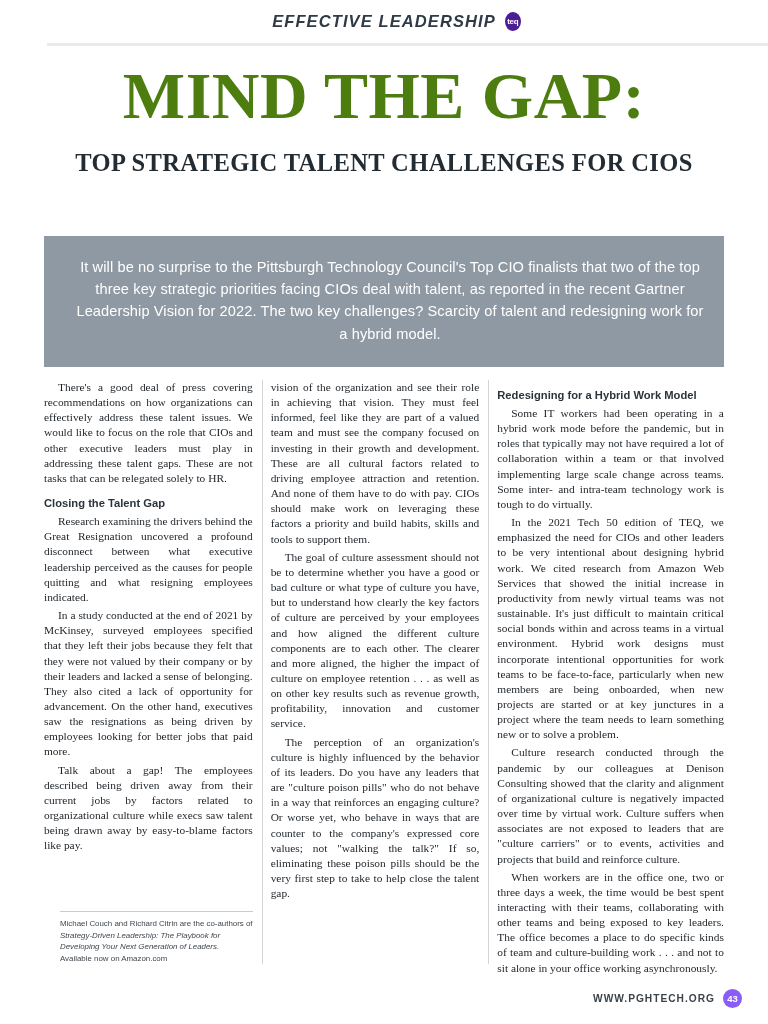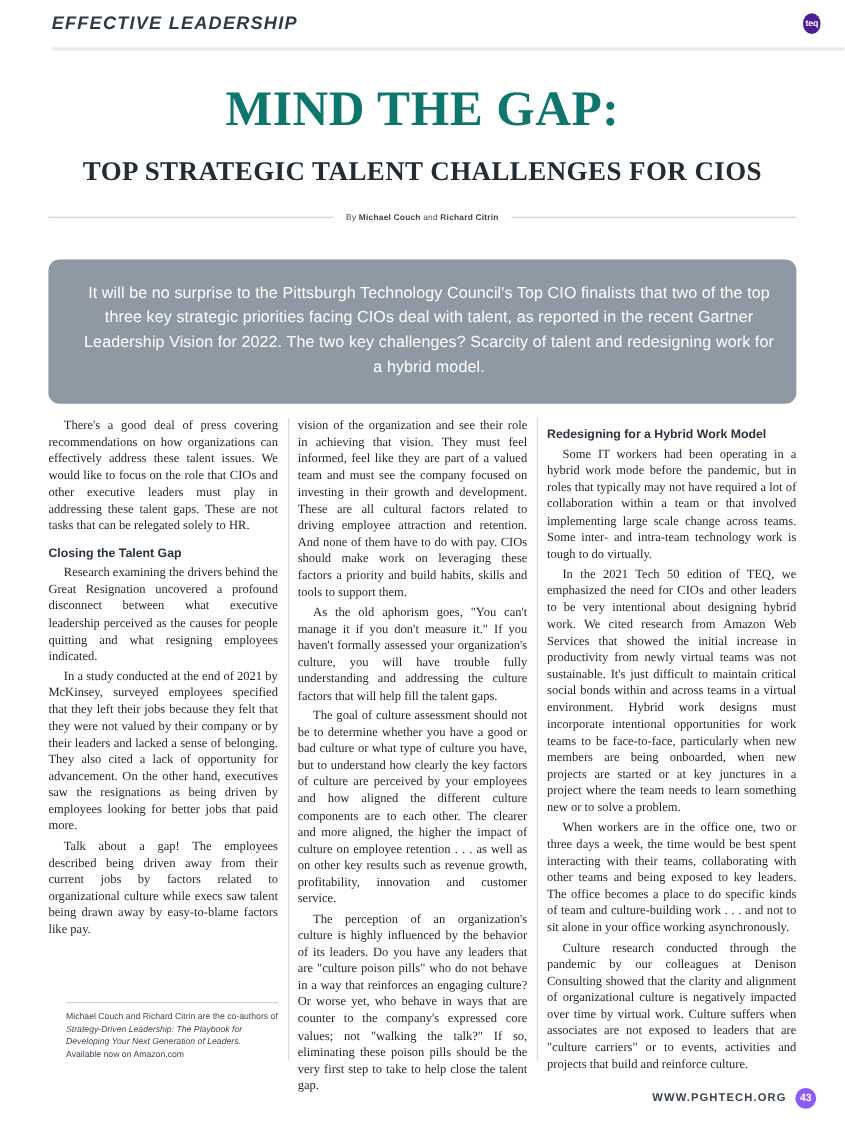--- a/index.html
+++ b/index.html
@@ -18,21 +18,21 @@
 
   
   .header {
     position: absolute;
     top: 0; left: 0; right: 0;
     height: 46px;
     background: #ffffff;
     border-bottom: 3px solid #e9eaec;
     display: flex;
     align-items: center;
-    justify-content: space-between;
+    justify-content: center;
     padding-right: 22px;
     margin-left: 47px;
   }
   .header-title {
     font-family: "Liberation Sans", sans-serif;
     font-weight: bold;
     font-style: italic;
     font-size: 16.5px;
     letter-spacing: 1.1px;
     color: #2f3a46;
@@ -54,25 +54,25 @@
 
   
   .title-wrap {
     position: absolute;
     top: 62px; left: 44px; right: 44px;
     text-align: center;
   }
   .main-title {
     font-family: "Liberation Serif", serif;
     font-weight: bold;
-    font-size: 45px;
+    font-size: 66px;
     line-height: 1.02;
     letter-spacing: 0.5px;
-    color: #0f766e;
-    margin: 15px 0 6px 0;
+    color: #4d7c0f;
+    margin: 0 0 6px 0;
   }
   .sub-title {
     font-family: "Liberation Serif", serif;
     font-weight: bold;
     font-size: 24.5px;
     letter-spacing: 0.4px;
     color: #232b33;
     margin: 20px 0 0 0;
   }
   .byline-row {
@@ -101,21 +101,20 @@
     position: absolute;
     top: 236px; left: 44px; right: 44px;
     background: #8f99a3;
     color: #ffffff;
     padding: 20px 16px 22px 28px;
     font-family: "Liberation Sans", sans-serif;
     font-size: 14.6px;
     line-height: 1.52;
     text-align: center;
     letter-spacing: 0.1px;
-    border-radius: 10px;
   }
 
   
   .columns {
     position: absolute;
     top: 380px; left: 44px; right: 44px;
     bottom: 60px;
     display: flex;
   }
   .col {
@@ -200,30 +199,20 @@
 <div class="page">
 
   <div class="header">
     <span class="header-title">EFFECTIVE LEADERSHIP</span>
     <span class="header-badge">teq</span>
   </div>
 
   <div class="title-wrap">
     <h1 class="main-title">MIND THE GAP:</h1>
     <h2 class="sub-title">TOP STRATEGIC TALENT CHALLENGES FOR CIOS</h2>
-    <div class="byline-row">
-      <div class="byline-rule"></div>
-      <div class="byline">
-        <span class="by-word">By</span>
-        <span>Michael Couch</span>
-        <span class="by-word">and</span>
-        <span>Richard Citrin</span>
-      </div>
-      <div class="byline-rule"></div>
-    </div>
   </div>
 
   <div class="pullquote">It will be no surprise to the Pittsburgh Technology Council's Top CIO finalists that two of the top three key strategic priorities facing CIOs deal with talent, as reported in the recent Gartner Leadership Vision for 2022. The two key challenges?  Scarcity of talent and redesigning work for a hybrid model.</div>
 
   <div class="columns">
 
     <div class="col">
       <div class="divider"></div>
       <div>
           <p class="body">There's a good deal of press covering recommendations on how organizations can effectively address these talent issues. We would like to focus on the role that CIOs and other executive leaders must play in addressing these talent gaps. These are not tasks that can be relegated solely to HR.</p>
@@ -234,34 +223,33 @@
         </div>
       <div class="author-note">
         <span>Michael Couch and Richard Citrin are the co-authors of </span><em>Strategy-Driven Leadership: The Playbook for Developing Your Next Generation of Leaders.</em><span> Available now on Amazon.com</span>
       </div>
     </div>
 
     <div class="col">
       <div class="divider"></div>
       <div>
           <p class="body noindent">vision of the organization and see their role in achieving that vision. They must feel informed, feel like they are part of a valued team and must see the company focused on investing in their growth and development. These are all cultural factors related to driving employee attraction and retention. And none of them have to do with pay. CIOs should make work on leveraging these factors a priority and build habits, skills and tools to support them.</p>
-          <p class="body">As the old aphorism goes, "You can't manage it if you don't measure it." If you haven't formally assessed your organization's culture, you will have trouble fully understanding and addressing the culture factors that will help fill the talent gaps.</p>
           <p class="body">The goal of culture assessment should not be to determine whether you have a good or bad culture or what type of culture you have, but to understand how clearly the key factors of culture are perceived by your employees and how aligned the different culture components are to each other. The clearer and more aligned, the higher the impact of culture on employee retention . . . as well as on other key results such as revenue growth, profitability, innovation and customer service.</p>
           <p class="body">The perception of an organization's culture is highly influenced by the behavior of its leaders. Do you have any leaders that are "culture poison pills" who do not behave in a way that reinforces an engaging culture? Or worse yet, who behave in ways that are counter to the company's expressed core values; not "walking the talk?" If so, eliminating these poison pills should be the very first step to take to help close the talent gap.</p>
         </div>
     </div>
 
     <div class="col">
 
       <div>
           <h3 class="section first">Redesigning for a Hybrid Work Model</h3>
           <p class="body">Some IT workers had been operating in a hybrid work mode before the pandemic, but in roles that typically may not have required a lot of collaboration within a team or that involved implementing large scale change across teams. Some inter- and intra-team technology work is tough to do virtually.</p>
           <p class="body">In the 2021 Tech 50 edition of TEQ, we emphasized the need for CIOs and other leaders to be very intentional about designing hybrid work. We cited research from Amazon Web Services that showed the initial increase in productivity from newly virtual teams was not sustainable. It's just difficult to maintain critical social bonds within and across teams in a virtual environment. Hybrid work designs must incorporate intentional opportunities for work teams to be face-to-face, particularly when new members are being onboarded, when new projects are started or at key junctures in a project where the team needs to learn something new or to solve a problem.</p>
+          <p class="body">Culture research conducted through the pandemic by our colleagues at Denison Consulting showed that the clarity and alignment of organizational culture is negatively impacted over time by virtual work. Culture suffers when associates are not exposed to leaders that are "culture carriers" or to events, activities and projects that build and reinforce culture.</p>
           <p class="body">When workers are in the office one, two or three days a week, the time would be best spent interacting with their teams, collaborating with other teams and being exposed to key leaders. The office becomes a place to do specific kinds of team and culture-building work . . . and not to sit alone in your office working asynchronously.</p>
-          <p class="body">Culture research conducted through the pandemic by our colleagues at Denison Consulting showed that the clarity and alignment of organizational culture is negatively impacted over time by virtual work. Culture suffers when associates are not exposed to leaders that are "culture carriers" or to events, activities and projects that build and reinforce culture.</p>
         </div>
     </div>
 
   </div>
 
   <div class="footer">
     <span class="footer-url">WWW.PGHTECH.ORG</span>
     <span class="footer-page">43</span>
   </div>
 

